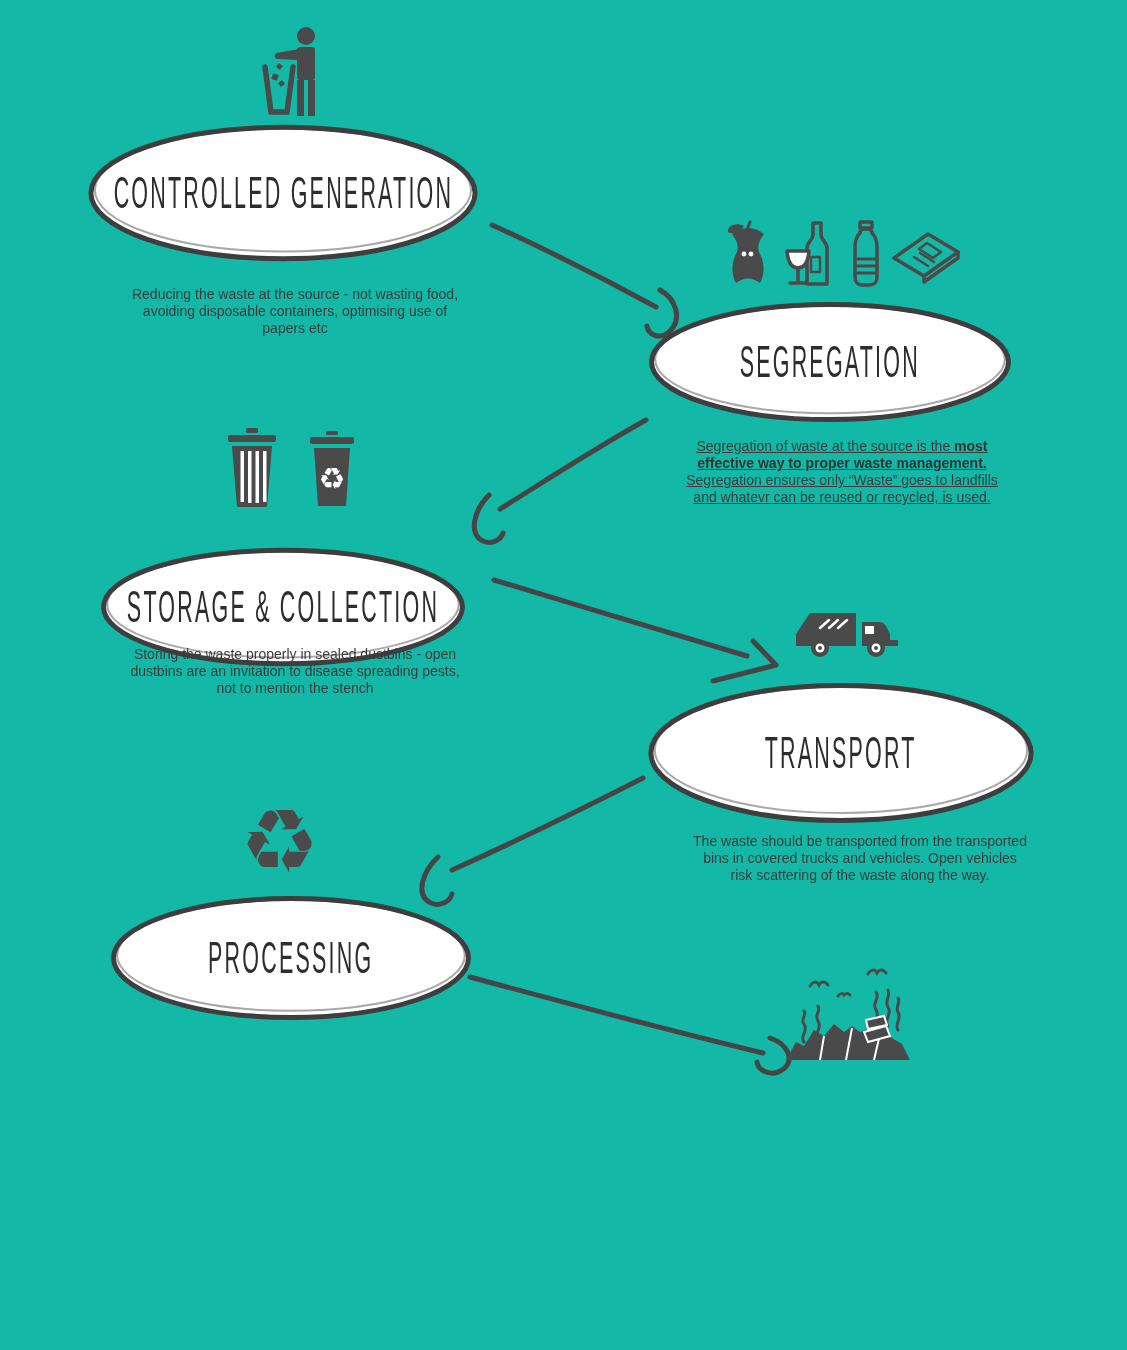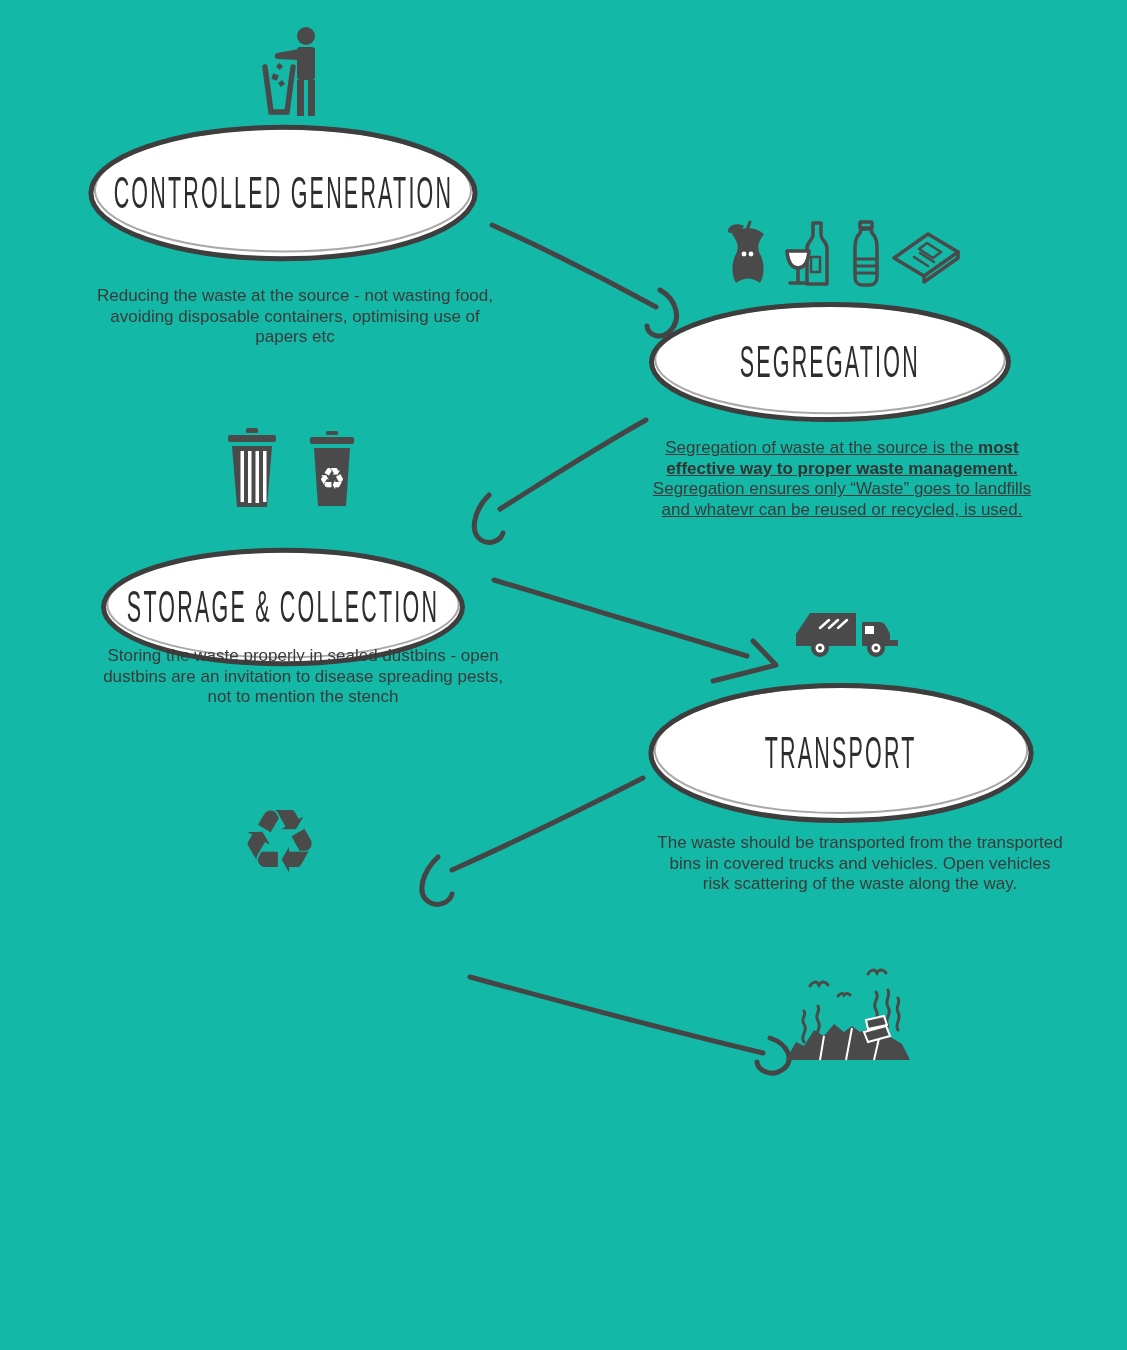--- a/index.html
+++ b/index.html
@@ -10,21 +10,21 @@
   .arrows { position:absolute; left:0; top:0; width:1127px; height:1350px; z-index:1; }
   .stage-node { position:absolute; z-index:2; }
   .node-svg { position:absolute; left:0; top:0; width:100%; height:100%; }
   .title-wrap { position:absolute; inset:0; display:flex; align-items:center; justify-content:center; }
   .node-title {
     font-size:29px; letter-spacing:3px; color:#2d2d2d; font-weight:400;
     transform:scale(0.74,1.52); white-space:nowrap;
   }
   .desc {
     position:absolute; z-index:3; margin:0; text-align:center;
-    font-size:17px; line-height:1.22; color:#3b3b3b; white-space:pre-line;
+    font-size:14px; line-height:1.22; color:#3b3b3b; white-space:pre-line;
   }
   .desc b { font-weight:700; color:#333333; }
   .icon { position:absolute; z-index:3; color:#4a4a4a; }
   .glyph-icon { font-family:"DejaVu Sans", sans-serif; line-height:1; }
 </style>
 </head>
 <body>
 
 <div class="canvas">
 
@@ -148,21 +148,21 @@
   <div class="stage-node" style="left:98px; top:544px; width:370px; height:126px;">
     <svg class="node-svg">
       <ellipse cx="50%" cy="50%" rx="48.5%" ry="45%" fill="#ffffff" stroke="#3e3e3e" stroke-width="5"></ellipse>
       <ellipse cx="50%" cy="48%" rx="47.5%" ry="42%" fill="none" stroke="#3e3e3e" stroke-width="2" opacity="0.45"></ellipse>
     </svg>
     <div class="title-wrap">
       <span class="node-title">STORAGE &amp; COLLECTION</span>
     </div>
   </div>
 
-  <p class="desc" style="left:88px; top:646px; width:430px;">Storing the waste properly in sealed dustbins - open
+  <p class="desc" style="left:80px; top:646px; width:430px;">Storing the waste properly in sealed dustbins - open
 dustbins are an invitation to disease spreading pests,
 not to mention the stench</p>
 
   <svg class="icon" style="left:792px; top:600px;" width="114" height="60" viewBox="0 0 114 60">
     <g fill="#4a4a4a">
       <path d="M4 46 L4 34 L18 13 L64 13 L64 46 Z"></path>
       <path d="M70 46 V22 H88 C92 22 94 26 96 30 L98 34 V46 Z"></path>
       <rect x="96" y="40" width="10" height="6" rx="1"></rect>
       <circle cx="28" cy="48" r="9"></circle>
       <circle cx="84" cy="48" r="9"></circle>
@@ -186,20 +186,29 @@
       <span class="node-title">TRANSPORT</span>
     </div>
   </div>
 
   <p class="desc" style="left:650px; top:833px; width:420px;">The waste should be transported from the transported
 bins in covered trucks and vehicles. Open vehicles
 risk scattering of the waste along the way.</p>
 
   <span class="icon glyph-icon" style="left:240px; top:798px; font-size:88px;">♻</span>
 
+  <div class="stage-node" style="left:108px; top:892px; width:366px; height:132px;">
+    <svg class="node-svg">
+      <ellipse cx="50%" cy="50%" rx="48.5%" ry="45%" fill="#ffffff" stroke="#3e3e3e" stroke-width="5"></ellipse>
+      <ellipse cx="50%" cy="48%" rx="47.5%" ry="42%" fill="none" stroke="#3e3e3e" stroke-width="2" opacity="0.45"></ellipse>
+    </svg>
+    <div class="title-wrap">
+      <span class="node-title">PROCESSING</span>
+    </div>
+  </div>
 
 
   <svg class="icon" style="left:780px; top:966px;" width="140" height="102" viewBox="0 0 140 102">
     <g fill="none" stroke="#4a4a4a" stroke-width="3" stroke-linecap="round">
       <path d="M30 20 C33 15 37 15 39 19 C41 15 45 15 48 19"></path>
       <path d="M88 8 C91 3 95 3 97 7 C99 3 103 3 106 7"></path>
       <path d="M58 30 C60 27 63 27 64 29 C66 27 68 27 70 29"></path>
       <path d="M24 76 C19 70 29 66 24 58 C20 52 27 50 24 45"></path>
       <path d="M38 74 C33 67 43 63 38 55 C34 48 41 46 38 40"></path>
       <path d="M96 62 C91 56 101 52 96 44 C91 36 101 32 96 26"></path>

